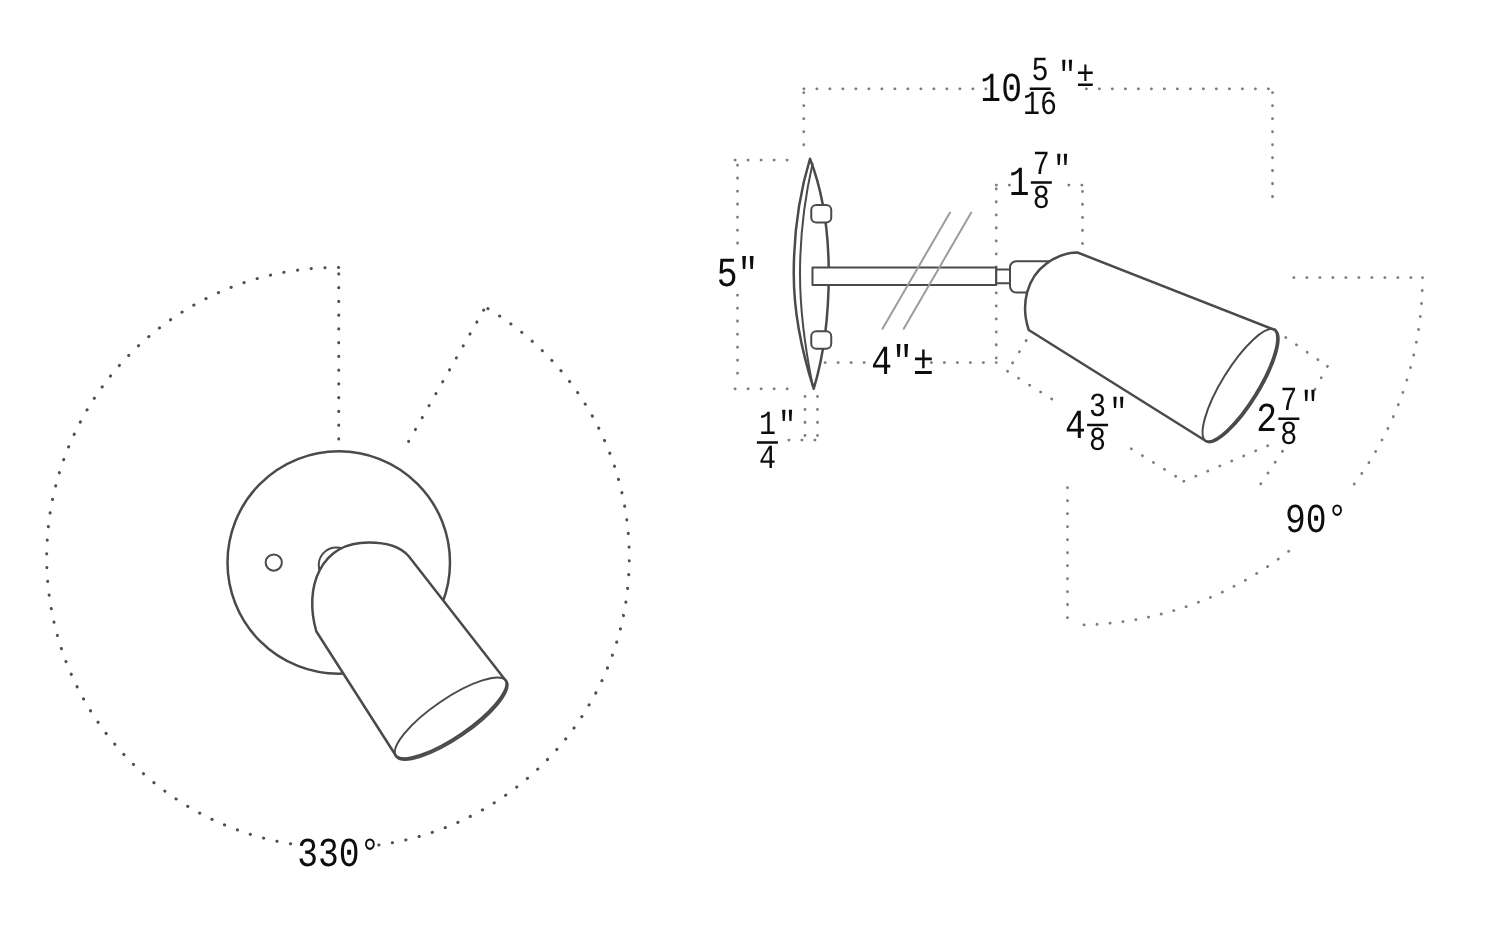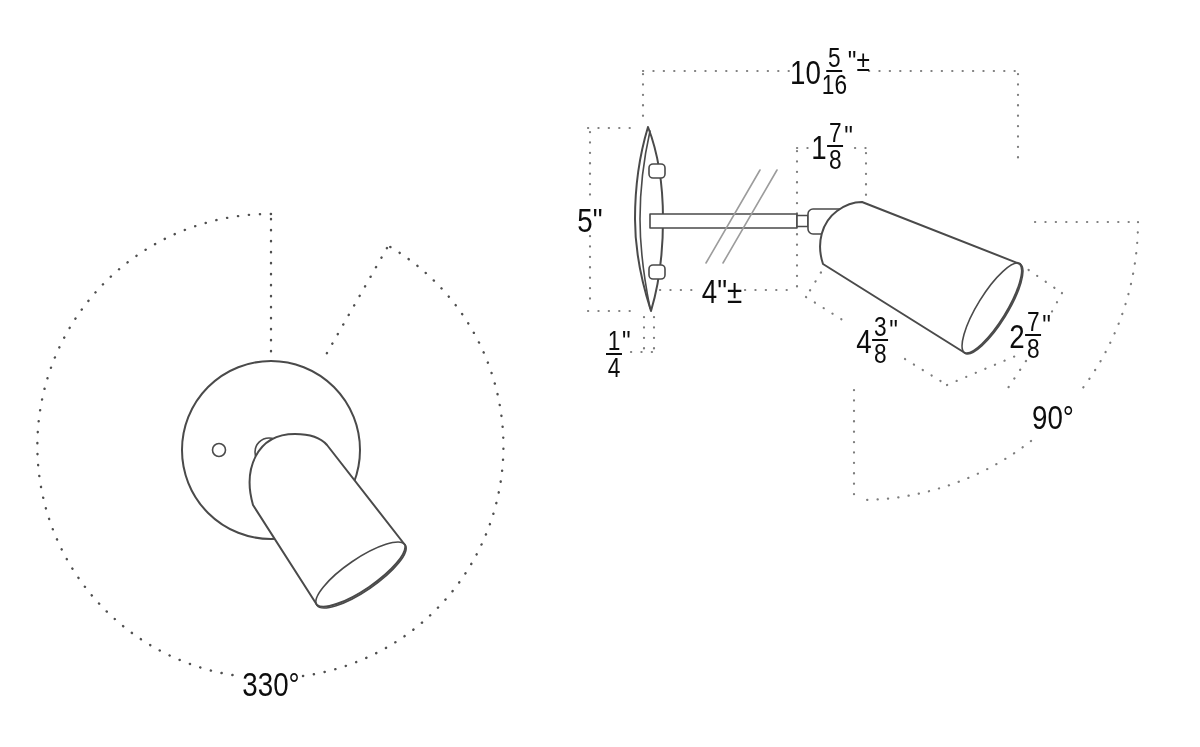--- a/index.html
+++ b/index.html
@@ -1,17 +1,17 @@
 <!DOCTYPE html>
 <html><head>
 <meta charset="utf-8">
 <style>
   html,body{margin:0;padding:0;background:#ffffff;}
   body{width:1200px;height:747px;position:relative;font-family:"Liberation Sans",sans-serif;color:#0d0d0d;overflow:hidden;}
-  .stage{position:absolute;left:0;top:0;width:1200px;height:747px;}
+  .stage{position:absolute;left:0;top:0;width:1200px;height:747px;font-family:Liberation Mono, monospace;}
   svg{position:absolute;left:0;top:0;}
   .ln{fill:none;stroke:#4a4a4a;stroke-width:2;stroke-linejoin:round;stroke-linecap:round;}
   .thin{stroke-width:1.6;}
   .fillw{fill:#ffffff;}
   .dotL{fill:none;stroke:#4f4f4f;stroke-width:2.4;stroke-linecap:round;stroke-dasharray:0.2 10.8;}
   .dotR{fill:none;stroke:#7d7d7d;stroke-width:2.2;stroke-linecap:round;stroke-dasharray:0.2 10.2;}
   .brk{fill:none;stroke:#9c9c9c;stroke-width:1.6;stroke-linecap:round;}
   .dim{position:absolute;display:flex;align-items:center;transform:translate(-50%,-50%) scaleX(0.84);white-space:nowrap;color:#0d0d0d;}
   .whole{font-size:33px;line-height:1;}
   .simple{font-size:33px;line-height:1;}

